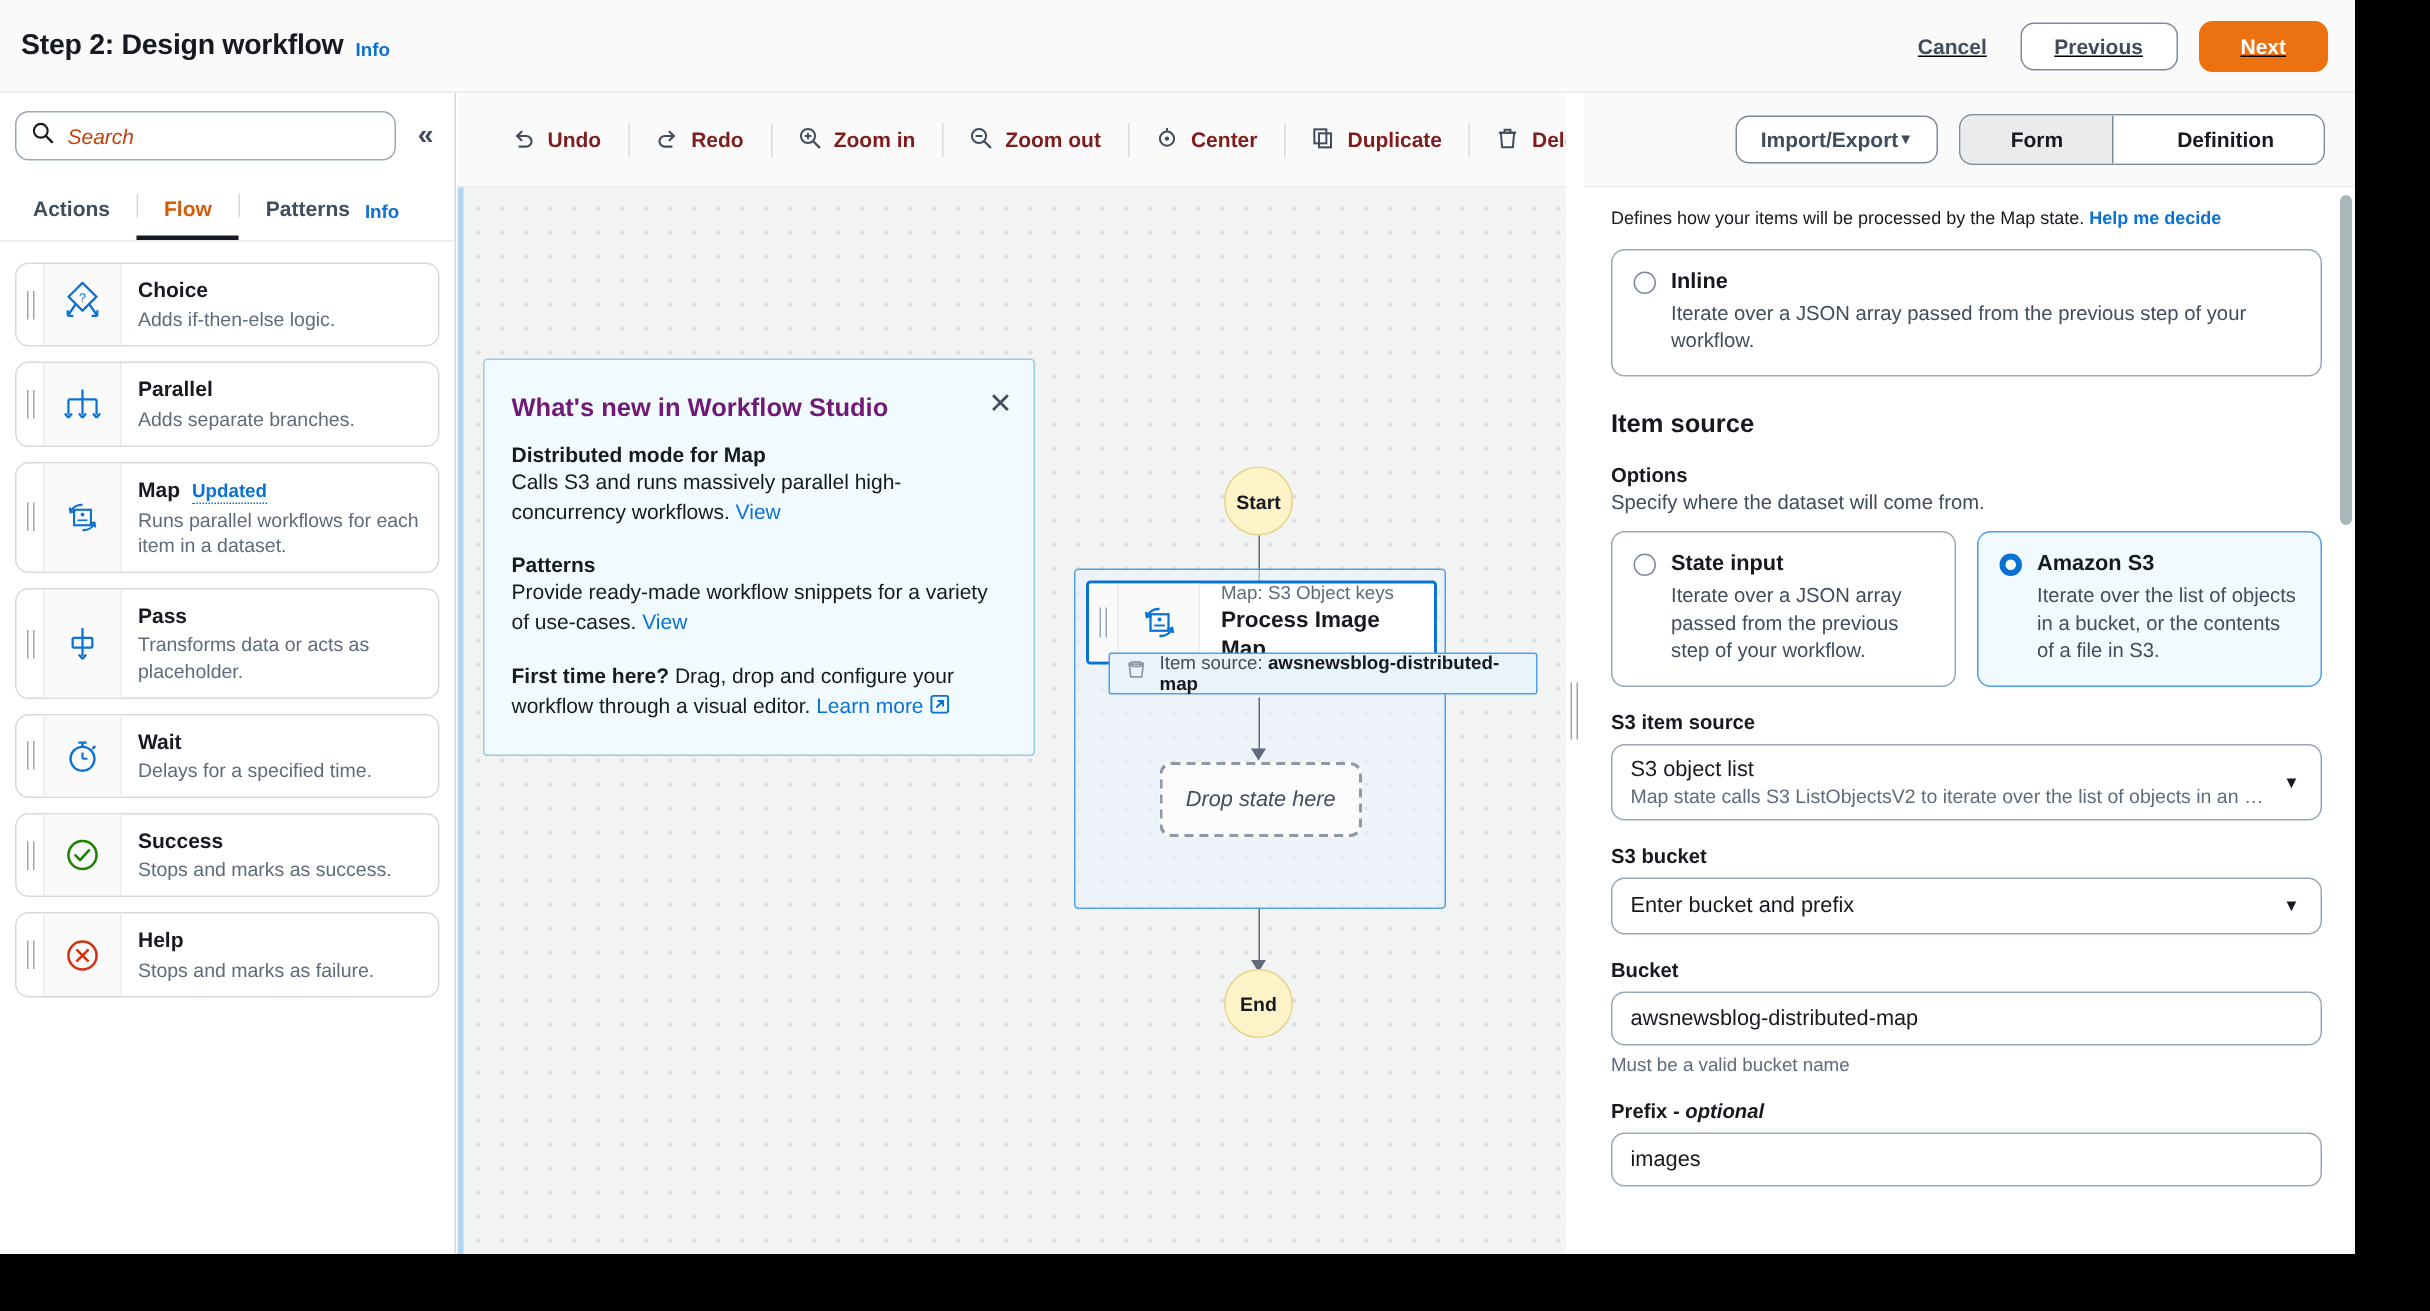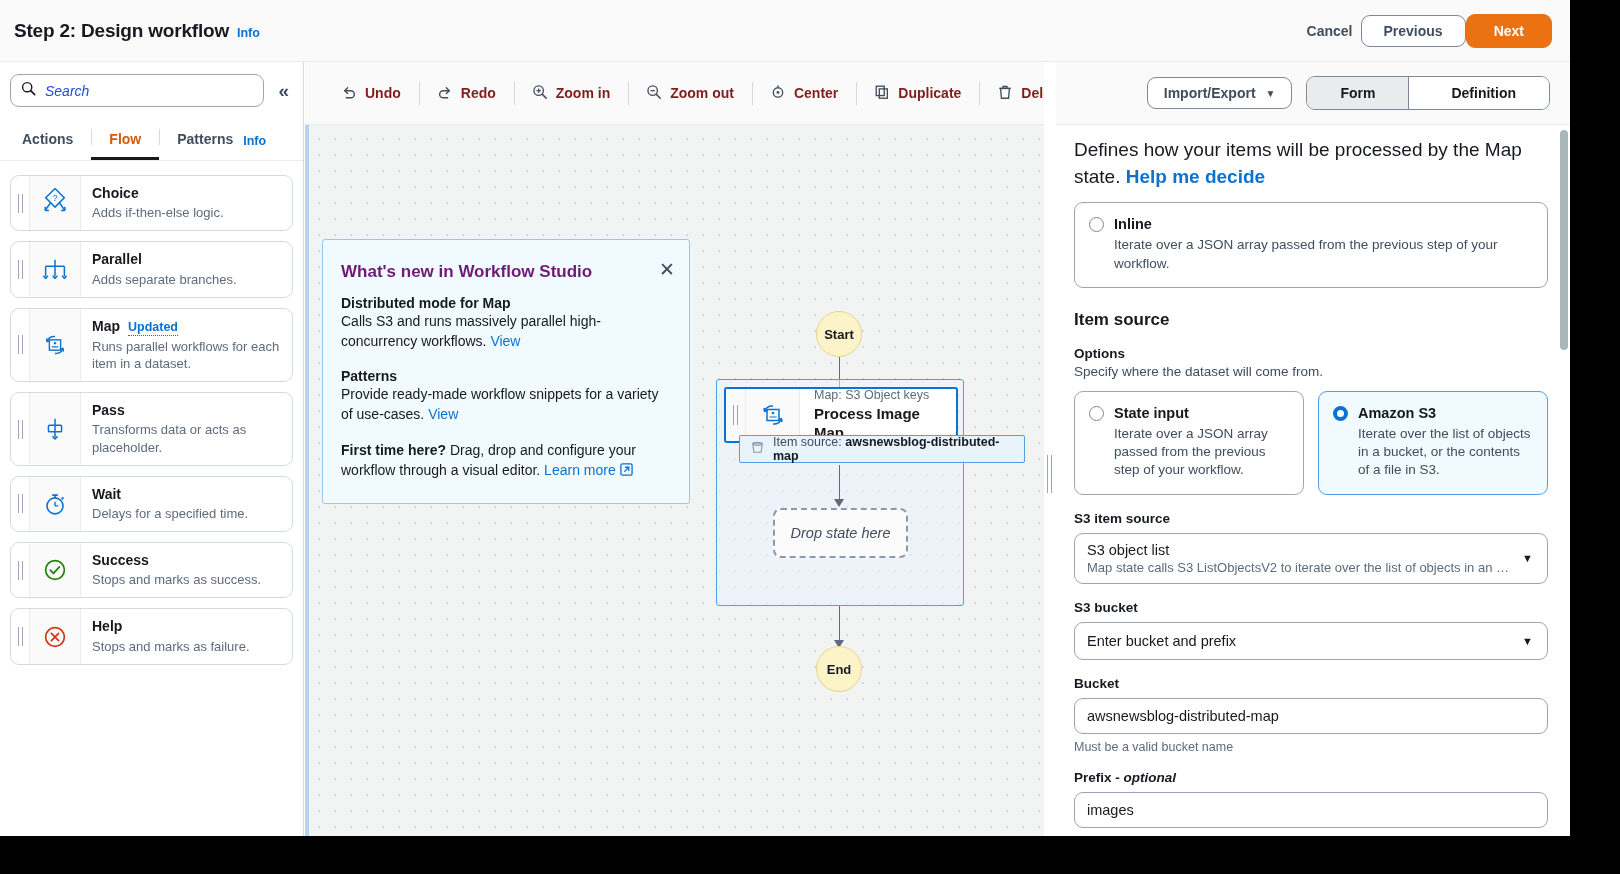--- a/index.html
+++ b/index.html
@@ -26,21 +26,21 @@
   }
   .page-title {
     margin-left: 14px;
     font-size: 19px; font-weight: bold; color: #16191f;
     letter-spacing: -0.2px;
   }
   .info-link {
     margin-left: 8px; font-size: 12.5px; font-weight: bold; color: #0972d3;
     cursor: pointer; position: relative; top: 2px;
   }
-  .topbar-right { margin-left: auto; display: flex; align-items: center; margin-right: 18px; }
+  .topbar-right { margin-left: auto; display: flex; align-items: center; gap: 14px; margin-right: 18px; text-decoration: underline; }
   .btn-link {
     font-size: 14px; color: #414d5c; font-weight: bold; cursor: pointer;
     padding: 6px 8px;
   }
   .btn-secondary {
     font-size: 14px; color: #414d5c; font-weight: bold; cursor: pointer;
     padding: 7px 22px; border: 1px solid #7d8998; border-radius: 9px;
     background: #fff;
   }
   .btn-primary {
@@ -55,21 +55,21 @@
     background: #ffffff; border-right: 1px solid #d5dbdb;
     overflow: hidden;
   }
   .search-row { display: flex; align-items: center; padding: 12px 10px 4px 10px; }
   .search-box {
     flex: 1; height: 33px; border: 1px solid #9ba7b6; border-radius: 9px;
     display: flex; align-items: center; padding: 0 10px; background: #fff;
   }
   .search-box svg { flex: none; }
   .search-placeholder {
-    margin-left: 9px; font-size: 14px; color: #1d4ed8; font-style: italic;
+    margin-left: 9px; font-size: 14px; color: #c2410c; font-style: italic;
   }
   .collapse-btn {
     margin-left: 10px; font-size: 19px; color: #414d5c; cursor: pointer;
     line-height: 1; padding: 2px 4px; font-weight: 600;
   }
   .tabs {
     display: flex; align-items: stretch; margin-top: 12px;
     border-bottom: 1px solid #e9ebed; padding: 0 4px;
   }
   .tab {
@@ -222,37 +222,37 @@
   .split-handle i { display: block; width: 1px; height: 38px; background: #9ba7b6; }
   .rp-toolbar {
     position: absolute; left: 1056px; top: 62px; width: 514px; height: 63px;
     background: #fafafa; border-bottom: 1px solid #e9ebed;
     display: flex; align-items: center; justify-content: flex-end; gap: 14px;
     padding-right: 20px;
   }
   .import-btn {
     border: 1px solid #7d8998; border-radius: 9px; background: #fff;
     padding: 7px 16px; font-size: 14px; font-weight: bold; color: #414d5c;
-    cursor: pointer; display: flex; align-items: center; gap: 10px;
+    cursor: pointer; display: flex; align-items: center; 
   }
   .seg {
     display: flex; border-radius: 9px; overflow: hidden; border: 1px solid #7d8998;
   }
   .seg div {
     padding: 8px 33px; font-size: 14px; font-weight: bold; color: #16191f;
     background: #fff; cursor: pointer;
   }
   .seg div.active { background: #e9ebed; }
   .seg div + div { border-left: 1px solid #7d8998; padding-left: 42px; }
 
   .rp-body {
     position: absolute; left: 1056px; top: 125px; width: 514px; height: 711px;
     background: #fff; padding: 12px 22px 0 18px; overflow: hidden;
   }
-  .helper { font-size: 19px; color: #16191f; line-height: 1.4; }
+  .helper { font-size: 12px; color: #16191f; line-height: 1.4; }
   .helper b { color: #0972d3; cursor: pointer; }
   .radio-row { display: flex; gap: 14px; margin-top: 12px; }
   .radio-card {
     flex: 1; border: 1px solid #9ba7b6; border-radius: 9px; background: #fff;
     padding: 12px 14px 14px 14px; display: flex; gap: 10px; cursor: pointer;
   }
   .radio-card.selected { border-color: #539fe5; background: #f1faff; }
   .radio {
     width: 15px; height: 15px; border-radius: 50%; border: 1.6px solid #7d8998;
     flex: none; margin-top: 2px; background: #fff;

